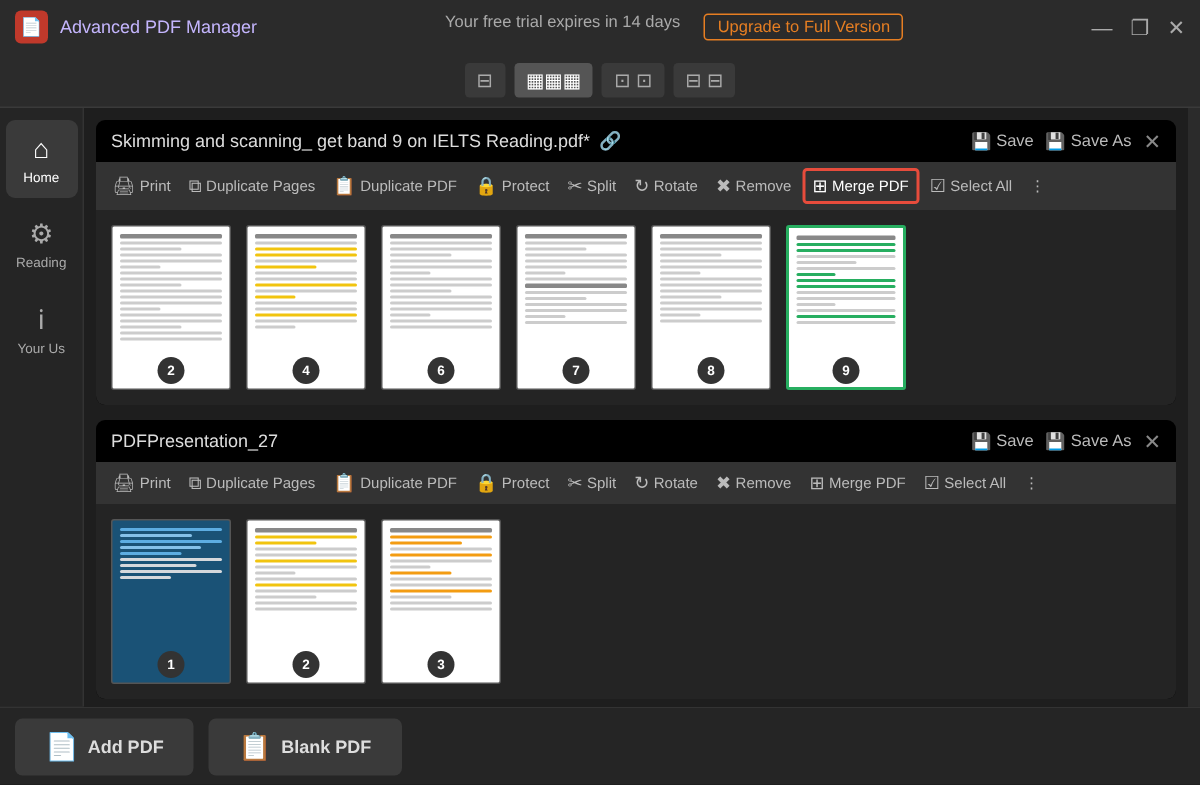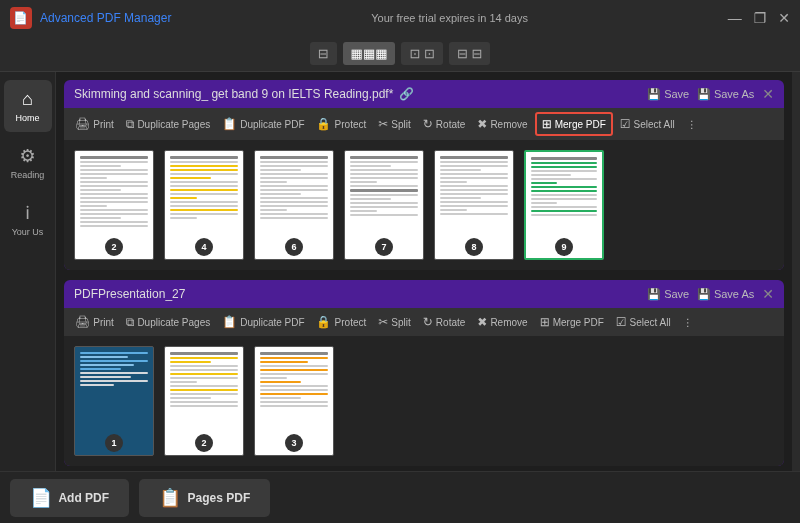--- a/index.html
+++ b/index.html
@@ -36,21 +36,21 @@
       border-radius: 4px;
       display: flex;
       align-items: center;
       justify-content: center;
       color: white;
       font-size: 12px;
       font-weight: bold;
     }
     .title-bar-title {
       font-size: 12px;
-      color: #3b82f6;
+      color: #c4b5fd;
     }
     .title-bar-center {
       font-size: 11px;
       color: #aaa;
       display: flex;
       gap: 16px;
     }
     .upgrade-btn {
       background: transparent;
       border: 1px solid #e67e22;
@@ -149,21 +149,21 @@
       overflow-y: auto;
       padding: 8px;
       background: #1e1e1e;
     }
     .content-area::-webkit-scrollbar { width: 6px; }
     .content-area::-webkit-scrollbar-track { background: #2b2b2b; }
     .content-area::-webkit-scrollbar-thumb { background: #555; border-radius: 3px; }
 
     
     .pdf-block {
-      background: #4c1d95;
+      background: #000000;
       border-radius: 6px;
       margin-bottom: 10px;
       overflow: hidden;
     }
 
     
     .pdf-header {
       display: flex;
       align-items: center;
       justify-content: space-between;
@@ -331,20 +331,21 @@
 </head>
 <body>
 
 <div class="title-bar">
   <div class="title-bar-left">
     <div class="app-icon">📄</div>
     <span class="title-bar-title">Advanced PDF Manager</span>
   </div>
   <div class="title-bar-center">
     <span>Your free trial expires in 14 days</span>
+    <button class="upgrade-btn">Upgrade to Full Version</button>
   </div>
   <div class="title-bar-controls">
     <span>—</span>
     <span>❐</span>
     <span>✕</span>
   </div>
 </div>
 
 <div class="view-switcher">
   <button class="view-btn">⊟</button>
@@ -707,15 +708,15 @@
 
 </div>
 
 <div class="bottom-bar">
   <button class="bottom-btn">
     <span class="bottom-btn-icon">📄</span>
     <span>Add PDF</span>
   </button>
   <button class="bottom-btn">
     <span class="bottom-btn-icon">📋</span>
-    <span>Pages PDF</span>
+    <span>Blank PDF</span>
   </button>
 </div>
 
 </body></html>

